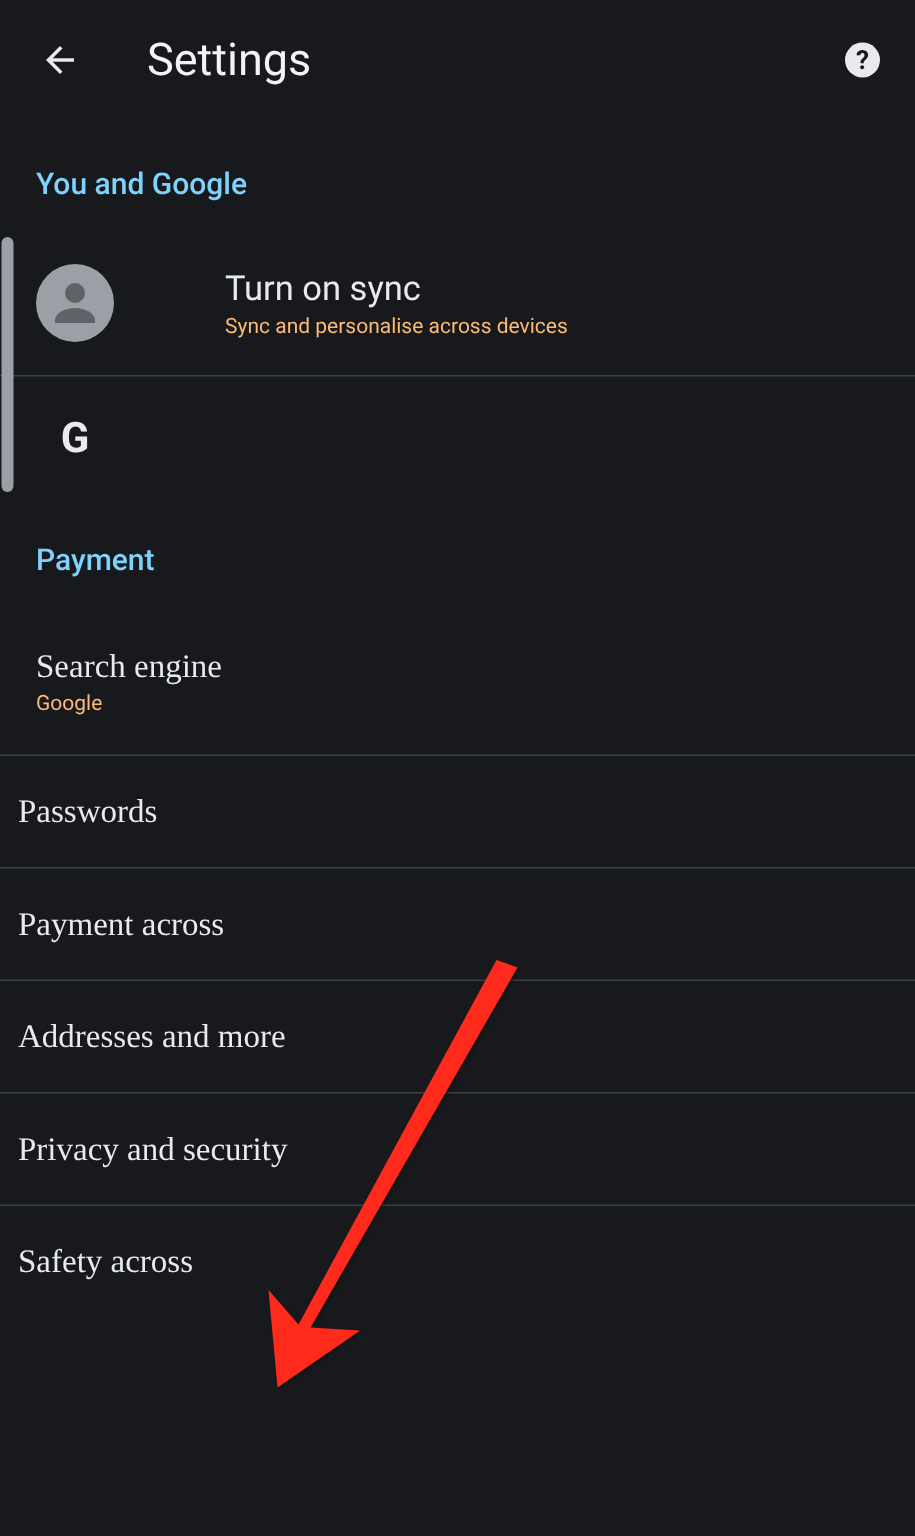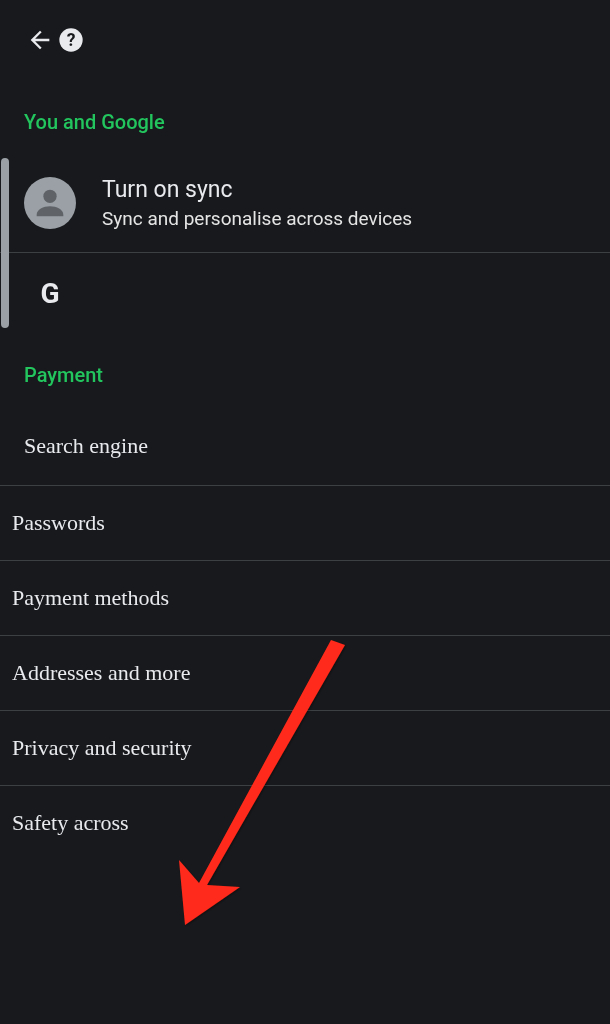--- a/index.html
+++ b/index.html
@@ -39,39 +39,40 @@
     }
     .help-icon {
       width: 30px;
       height: 30px;
       display: flex;
       align-items: center;
       justify-content: center;
       cursor: pointer;
     }
     .section-header {
-      color: #22c55e;
+      color: #7dd3fc;
       font-size: 20px;
       font-weight: 500;
       padding: 30px 24px 20px 24px;
     }
     .scroll-indicator {
       position: absolute;
       left: 1px;
       top: 158px;
       width: 8px;
       height: 170px;
       background: #9aa0a6;
       border-radius: 4px;
     }
     .row {
       display: flex;
       align-items: center;
       padding: 20px 24px;
       cursor: pointer;
+      gap: 48px;
     }
     .row-with-icon {
       padding: 22px 24px;
     }
     .avatar-icon {
       width: 52px;
       height: 52px;
       border-radius: 50%;
       background: #9aa0a6;
       display: flex;
@@ -98,22 +99,22 @@
       display: flex;
       flex-direction: column;
       gap: 4px;
     }
     .row-title {
       font-size: 23px;
       color: #e8eaed;
       font-weight: 400;
     }
     .row-subtitle {
-      font-size: 19px;
-      color: #e5e5e5;
+      font-size: 14px;
+      color: #fdba74;
     }
     .divider {
       height: 1px;
       background: #3c4043;
       margin: 0;
     }
     .simple-row {
       padding: 26px 24px;
       cursor: pointer;
     }
@@ -134,20 +135,21 @@
   </style>
 </head>
 <body>
 
 <div class="header">
   <div class="back-arrow">
     <svg width="28" height="28" viewBox="0 0 24 24">
       <path d="M20 11H7.83l5.59-5.59L12 4l-8 8 8 8 1.41-1.41L7.83 13H20v-2z" fill="#e8eaed"></path>
     </svg>
   </div>
+  <div class="title">Settings</div>
   <div class="help-icon">
     <svg width="28" height="28" viewBox="0 0 24 24">
       <circle cx="12" cy="12" r="10" fill="#e8eaed"></circle>
       <text x="12" y="17" font-size="15" font-weight="700" text-anchor="middle" fill="#17191c">?</text>
     </svg>
   </div>
 </div>
 
 <div class="scroll-indicator"></div>
 
@@ -170,33 +172,34 @@
 
 <div class="row row-with-icon">
   <div class="google-g">G</div>
 </div>
 
 <div class="section-header">Payment</div>
 
 <div class="simple-row">
   <div class="row-content">
     <div class="row-title">Search engine</div>
+    <div class="row-subtitle">Google</div>
   </div>
 </div>
 
 <div class="divider"></div>
 
 <div class="simple-row simple-row-tight">
   <div class="row-title">Passwords</div>
 </div>
 
 <div class="divider"></div>
 
 <div class="simple-row simple-row-tight">
-  <div class="row-title">Payment methods</div>
+  <div class="row-title">Payment across</div>
 </div>
 
 <div class="divider"></div>
 
 <div class="simple-row simple-row-tight">
   <div class="row-title">Addresses and more</div>
 </div>
 
 <div class="divider"></div>
 

